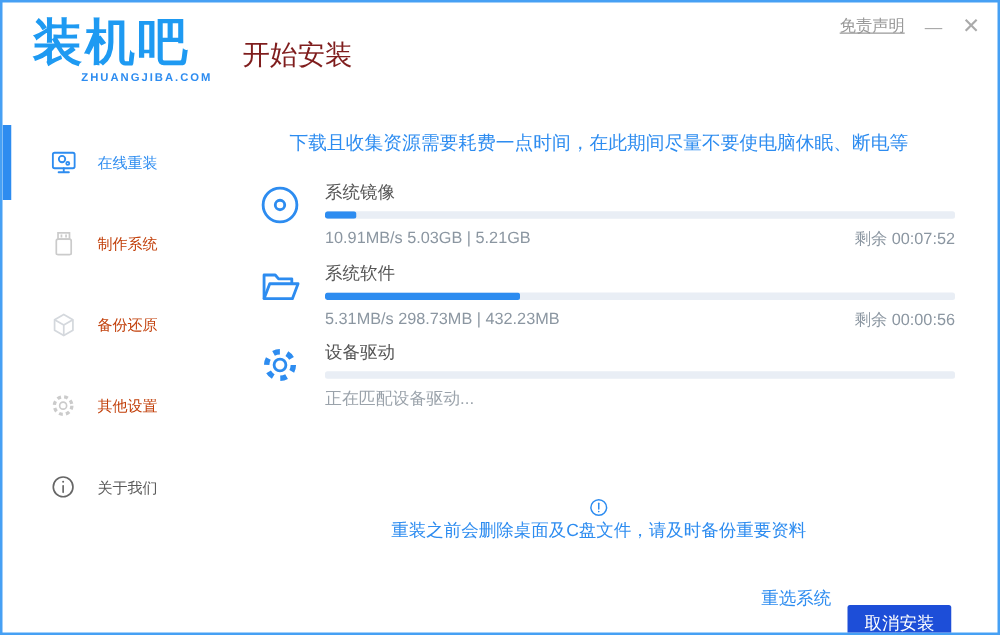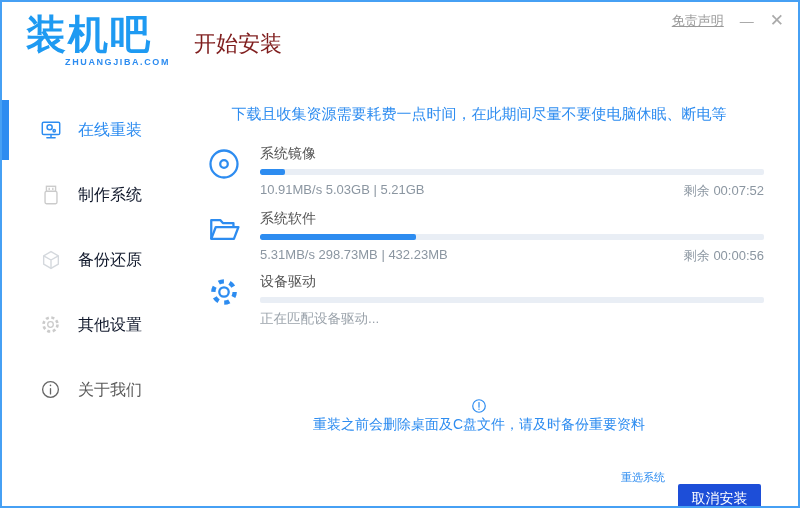--- a/index.html
+++ b/index.html
@@ -28,23 +28,23 @@
     display:flex; align-items:center; gap:16px;
   }
   .disclaimer { font-size:13px; color:#999; text-decoration:underline; cursor:pointer; }
   .win-min { font-size:14px; color:#aaa; cursor:pointer; line-height:16px; }
   .win-close { font-size:17px; color:#aaa; cursor:pointer; line-height:16px; }
 
   
   .side-item { position:absolute; left:0; width:188px; height:64px; cursor:pointer; }
   .side-item .indicator { position:absolute; left:0; top:2px; width:7px; height:60px; background:#2D8CF0; }
   .side-item .s-icon { position:absolute; left:38px; top:21px; width:22px; height:22px; }
-  .side-item .s-label { position:absolute; left:76px; top:0; line-height:64px; font-size:16px; }
+  .side-item .s-label { position:absolute; left:76px; top:0; line-height:64px; font-size:12px; }
   .side-item.active .s-label { color:#2D8CF0; }
-  .side-item.dim .s-label { color:#0f172a; }
+  .side-item.dim .s-label { color:#c2410c; }
   .side-item.dark .s-label { color:#5A5A5A; }
 
   
   .warning-banner {
     position:absolute; left:188px; top:103px; width:578px;
     text-align:center; font-size:15px; color:#2D8CF0;
   }
 
   .task { position:absolute; left:205px; width:557px; }
   .task-icon { position:absolute; left:0; top:2px; }
@@ -57,21 +57,21 @@
 
   .note {
     position:absolute; left:188px; top:396px; width:578px;
     display:flex; align-items:center; justify-content:center; gap:2px;
     font-size:14px; color:#2D8CF0;flex-direction:column;
   }
 
   
   .reselect-btn {
     position:absolute; right:133px; top:468px;
-    font-size:11px; color:#2D8CF0; background:none; border:none; cursor:pointer;
+    font-size:14px; color:#2D8CF0; background:none; border:none; cursor:pointer;
     font-family:inherit;
   }
   .cancel-btn {
     position:absolute; right:37px; top:482px; width:83px; height:30px;
     background:#1d4ed8; color:#fff; font-size:14px; border:none; border-radius:2px;
     cursor:pointer; font-family:inherit;
   }
 </style>
 </head>
 <body>

